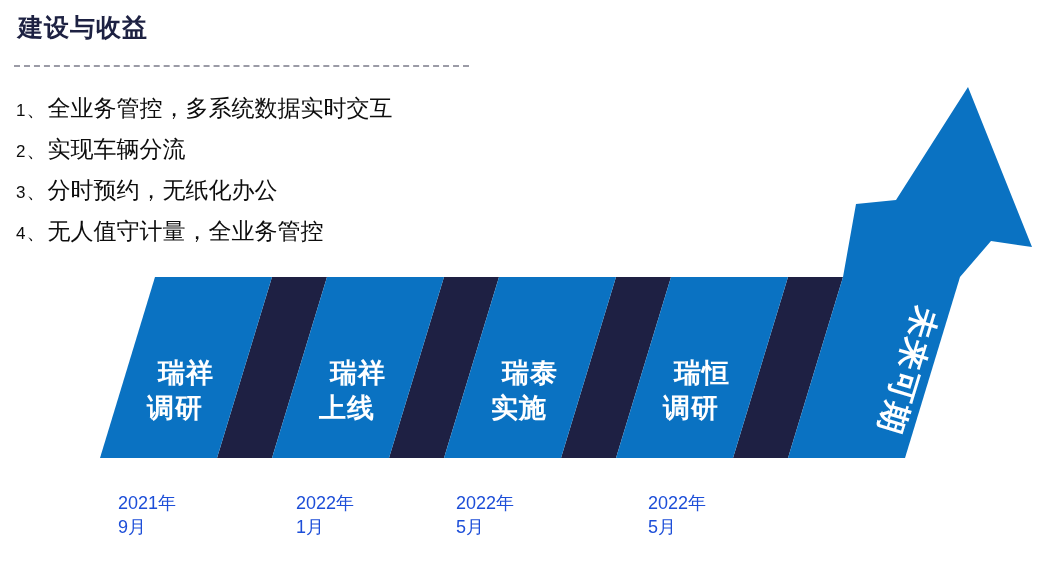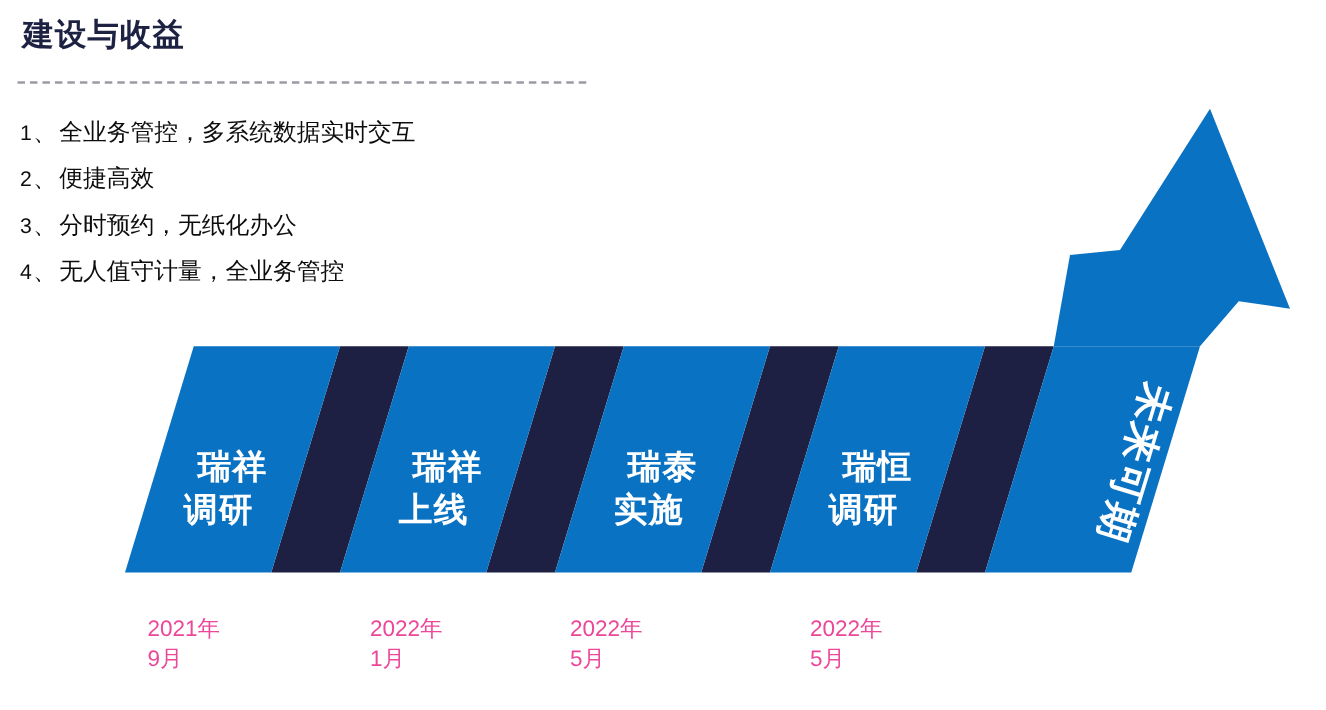--- a/index.html
+++ b/index.html
@@ -57,21 +57,21 @@
   .bullet-index {
     font-size: 17px;
     color: #0d0d0d;
     margin-right: 1px;
   }
   .bullet-sep {
     font-size: 19px;
     margin-right: 2px;
   }
   .bullet-text {
-    font-size: 19px;
+    font-size: 23px;
   }
 
   
   #flow-svg {
     position: absolute;
     left: 0;
     top: 0;
     width: 1061px;
     height: 568px;
     pointer-events: none;
@@ -92,21 +92,21 @@
     font-size: 31px;
     font-weight: bold;
     text-anchor: middle;
     letter-spacing: 2px;
   }
 
   
   .date-caption {
     position: absolute;
     font-size: 18px;
-    color: #ec4899;
+    color: #1d4ed8;
     line-height: 1.35;
     white-space: nowrap;
   }
   .date-caption .d-line { display: block; }
 </style>
 </head>
 <body>
 
 <div id="slide">
 
@@ -115,21 +115,21 @@
 
   <div id="bullet-list">
     <div class="bullet-row">
       <span class="bullet-index">1</span>
       <span class="bullet-sep">、</span>
       <span class="bullet-text">全业务管控，多系统数据实时交互</span>
     </div>
     <div class="bullet-row">
       <span class="bullet-index">2</span>
       <span class="bullet-sep">、</span>
-      <span class="bullet-text">便捷高效</span>
+      <span class="bullet-text">实现车辆分流</span>
     </div>
     <div class="bullet-row">
       <span class="bullet-index">3</span>
       <span class="bullet-sep">、</span>
       <span class="bullet-text">分时预约，无纸化办公</span>
     </div>
     <div class="bullet-row">
       <span class="bullet-index">4</span>
       <span class="bullet-sep">、</span>
       <span class="bullet-text">无人值守计量，全业务管控</span>

